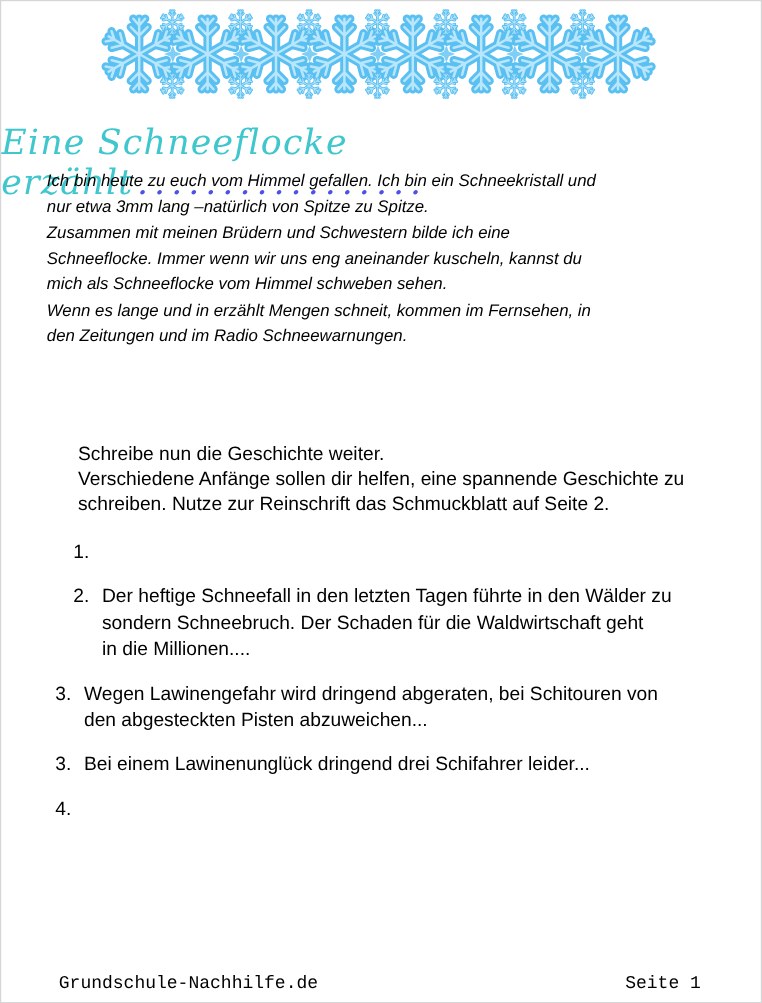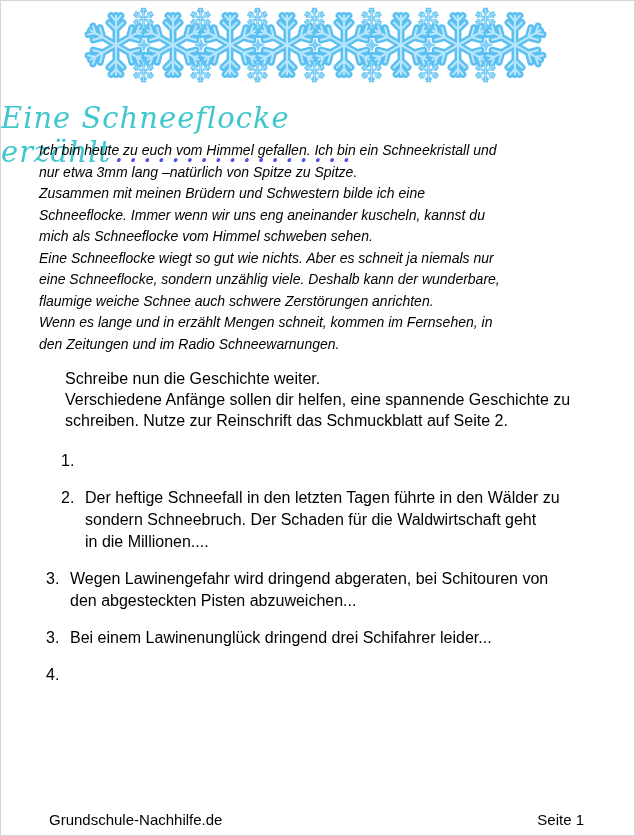--- a/index.html
+++ b/index.html
@@ -46,21 +46,21 @@
   .prompt { display:flex; margin-bottom:15px; font-size:16px; line-height:22px; }
   .prompt.deep    { padding-left:60px; }
   .prompt.shallow { padding-left:45px; }
   .prompt .num   { flex:none; width:24px; }
   .prompt .ptext { white-space:pre-line; }
 
   
   .footer {
     position:absolute; left:48px; right:50px; top:810px;
     display:flex; justify-content:space-between;
-    font-family:Liberation Sans, sans-serif; font-size:15px;
+    font-family:Liberation Mono, monospace; font-size:15px;
   }
 </style>
 </head>
 <body>
 
 <div class="page">
 
   <svg width="0" height="0" style="position:absolute" aria-hidden="true">
     <defs>
       <g id="arms">
@@ -173,23 +173,20 @@
   </div>
 
   <h1 class="title"><span>Eine Schneeflocke erzählt</span><span class="dots">.................</span></h1>
 
   <div class="story">
     <p>Ich bin heute zu euch vom Himmel gefallen. Ich bin ein Schneekristall und
 nur etwa 3mm lang –natürlich von Spitze zu Spitze.</p>
     <p>Zusammen mit meinen Brüdern und Schwestern bilde ich eine
 Schneeflocke. Immer wenn wir uns eng aneinander kuscheln, kannst du
 mich als Schneeflocke vom Himmel schweben sehen.</p>
-    <p>Eine Schneeflocke wiegt so gut wie nichts. Aber es schneit ja niemals nur
-eine Schneeflocke, sondern unzählig viele. Deshalb kann der wunderbare,
-flaumige weiche Schnee auch schwere Zerstörungen anrichten.</p>
     <p>Wenn es lange und in erzählt Mengen schneit, kommen im Fernsehen, in
 den Zeitungen und im Radio Schneewarnungen.</p>
   </div>
 
   <div class="instructions">
     <p>Schreibe nun die Geschichte weiter.</p>
     <p>Verschiedene Anfänge sollen dir helfen, eine spannende Geschichte zu
 schreiben. Nutze zur Reinschrift das Schmuckblatt auf Seite 2.</p>
   </div>
 

